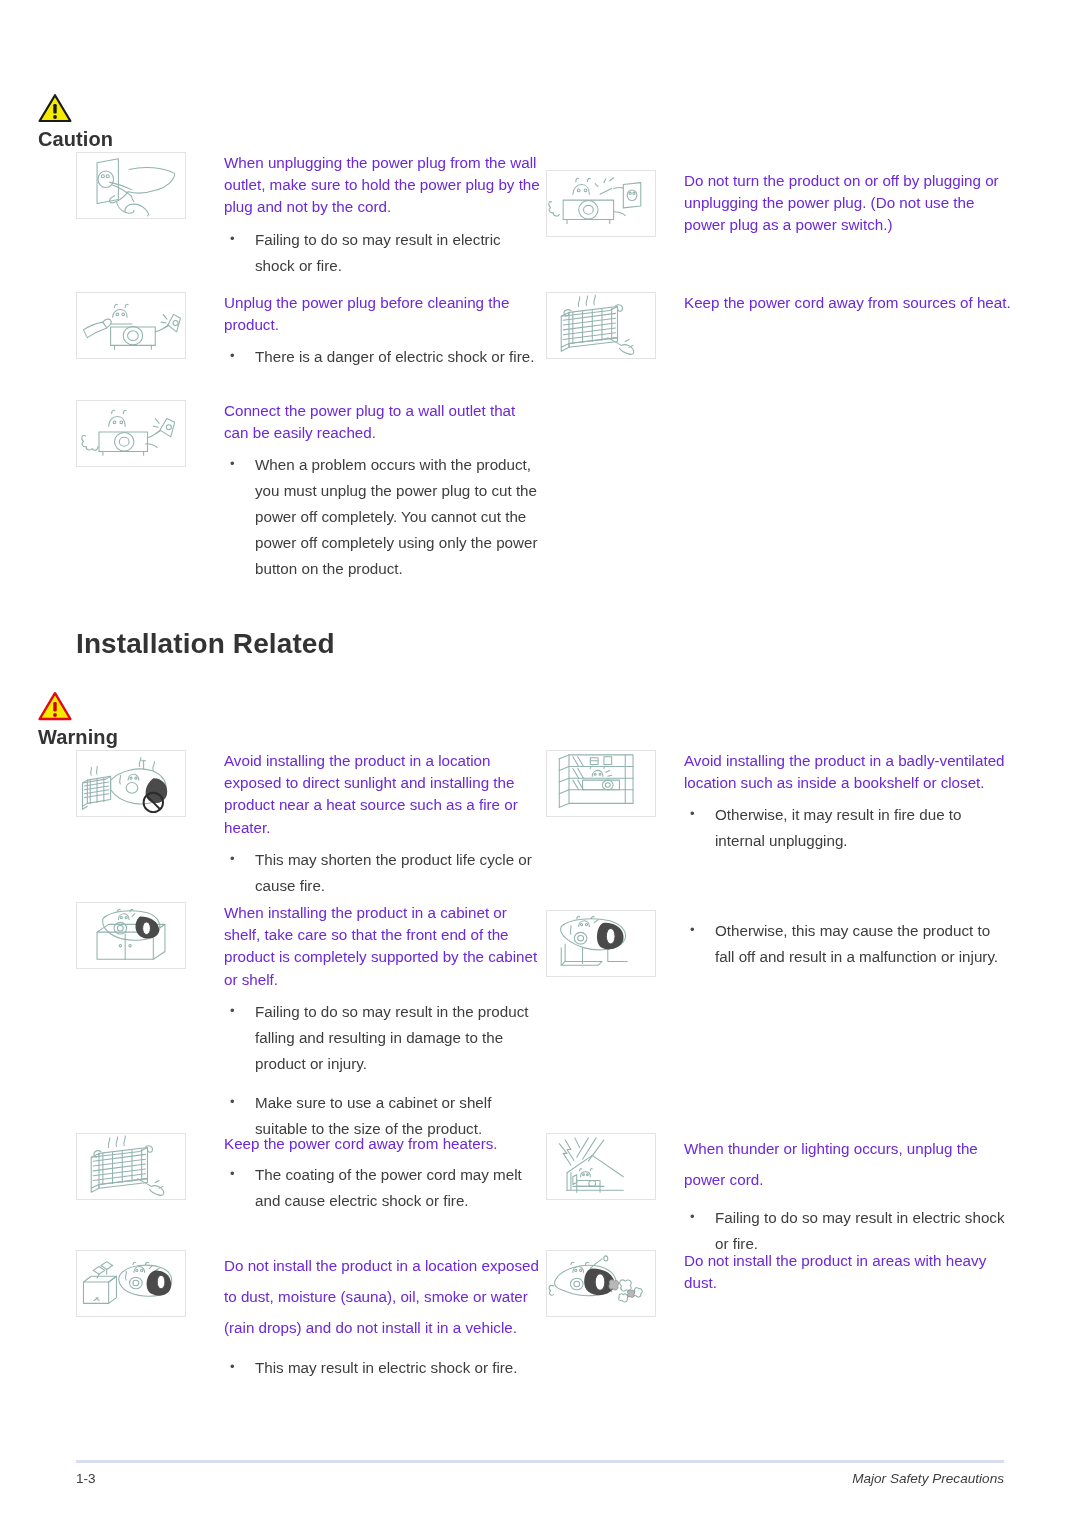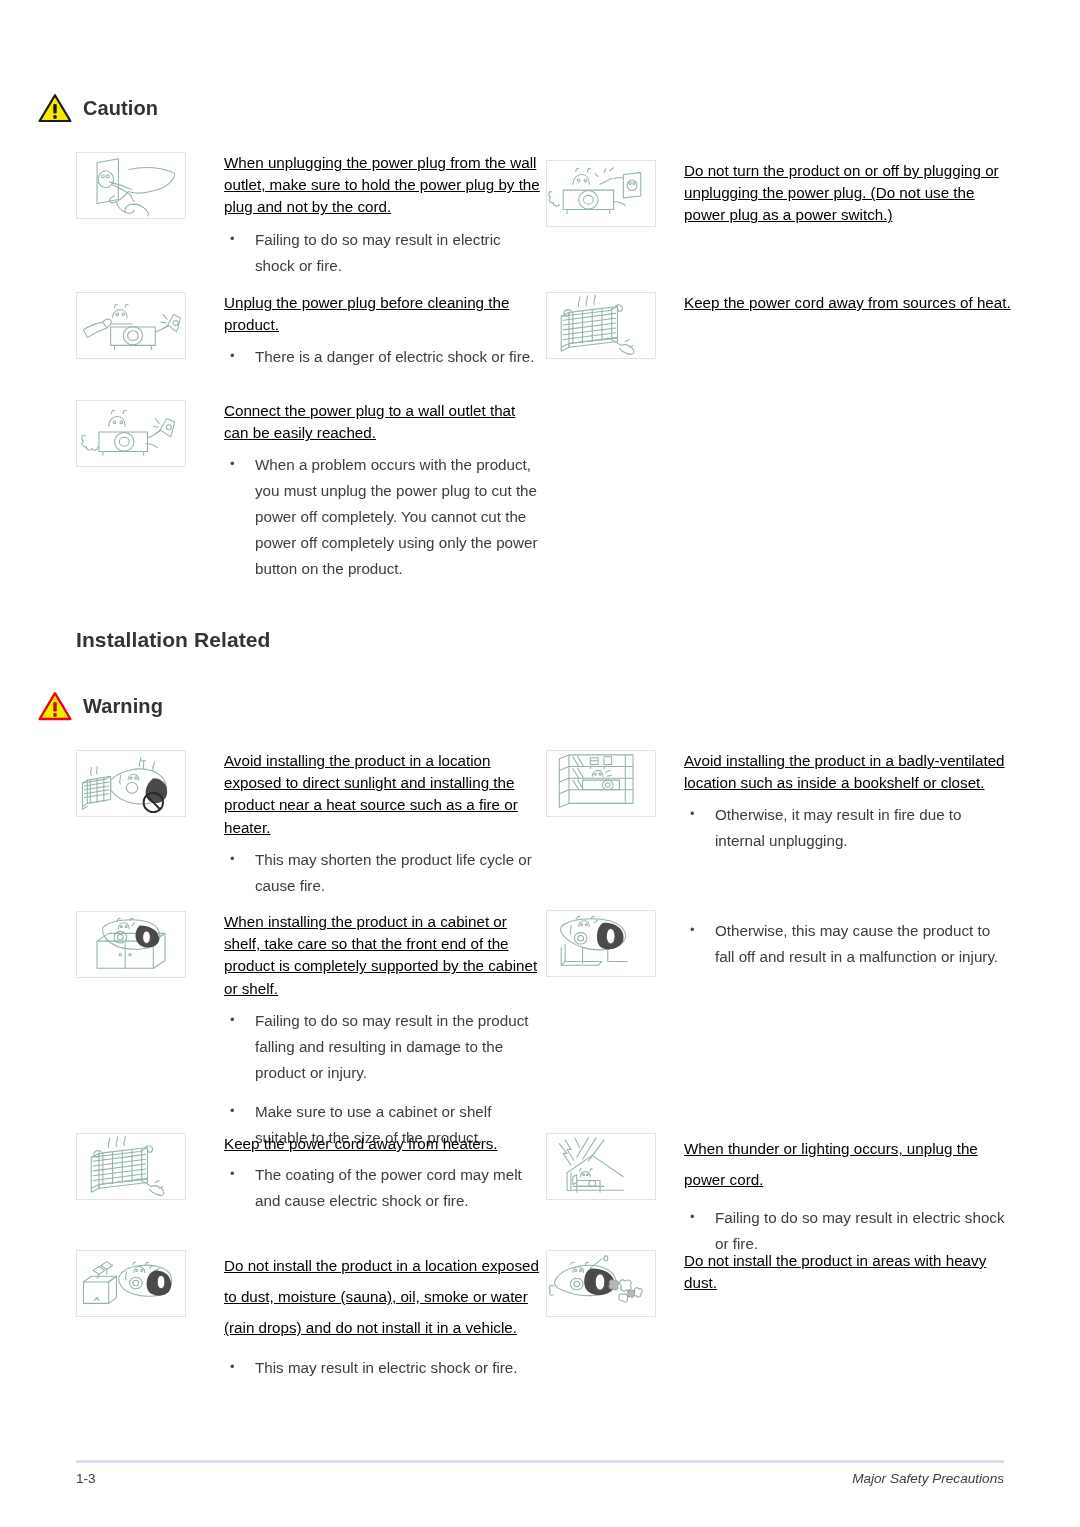--- a/index.html
+++ b/index.html
@@ -17,35 +17,35 @@
   .page {
     position: absolute;
     left: 0; top: 0;
     width: 1080px;
     height: 1527px;
   }
 
   
   .alert-head {
     display: flex;
-    align-items: center;
-    gap: 11px;
+    gap: 5px;
     margin-left: 38px;
+    flex-direction: column;
   }
   .alert-head .tri { width: 34px; height: 30px; display: block; flex: none; }
   .alert-head .lbl {
     font-size: 20px;
     font-weight: bold;
     color: #333333;
     letter-spacing: 0.1px;
   }
 
   
   .section-title {
-    font-size: 21px;
+    font-size: 28px;
     font-weight: bold;
     color: #333333;
     letter-spacing: 0.1px;
     text-align: center;
   }
 
   
   .cols {
     position: relative;
     width: 1080px;
@@ -74,23 +74,22 @@
   .txt {
     flex: 1;
     padding-left: 38px;
     padding-top: 0px;
   }
   .col-right .txt { padding-left: 28px; }
 
   .lead {
     font-size: 15.2px;
     line-height: 22.2px;
-    color: #000000;
+    color: #6d28d9;
     margin: 0;
-    text-decoration: underline;
   }
   .lead.loose { line-height: 31px; }
 
   ul.bullets {
     list-style: none;
     margin: 8px 0 0 0;
     padding: 0;
   }
   ul.bullets.tight { margin-top: 7px; }
   ul.bullets li {
@@ -256,21 +255,21 @@
               <li>When a problem occurs with the product, you must unplug the power plug to cut the power off completely. You cannot cut the power off completely using only the power button on the product.</li>
             </ul>
           </div>
         </div>
       </div>
 
     </div>
 
     <div class="col col-right">
 
-      <div class="item" style="position:absolute; top:8px; width:465px;">
+      <div class="item" style="position:absolute; top:18px; width:465px;">
         <div class="item-inner">
           <div class="thumb">
             <svg viewBox="0 0 110 67">
               <g class="la">
                 <path d="M26 24 C26 18 30 14 35 14 C40 14 43 18 43 24"></path>
                 <circle cx="32" cy="20" r="1.4"></circle>
                   <circle cx="39" cy="20" r="1.4"></circle>
                 <path d="M29 11 C29 8 31 7 32 8"></path>
                   <path d="M41 11 C41 8 43 7 44 8"></path>
                 <path d="M16 30 L16 50 L68 50 L68 30 Z"></path>
@@ -393,21 +392,21 @@
           </div>
           <div class="txt">
             <p class="lead">Avoid installing the product in a location exposed to direct sunlight and installing the product near a heat source such as a fire or heater.</p>
             <ul class="bullets">
               <li>This may shorten the product life cycle or cause fire.</li>
             </ul>
           </div>
         </div>
       </div>
 
-      <div class="item" style="position:absolute; top:161px; width:465px;">
+      <div class="item" style="position:absolute; top:152px; width:465px;">
         <div class="item-inner">
           <div class="thumb">
             <svg viewBox="0 0 110 67">
               <g class="la">
                 <path d="M20 30 L20 58 L78 58 L78 30"></path>
                 <path d="M20 30 L32 22 L90 22 L78 30 Z"></path>
                 <path d="M78 30 L90 22 L90 50 L78 58"></path>
                 <path d="M49 32 L49 58"></path>
                 <circle cx="44" cy="44" r="1.2"></circle>
                   <circle cx="54" cy="44" r="1.2"></circle>

